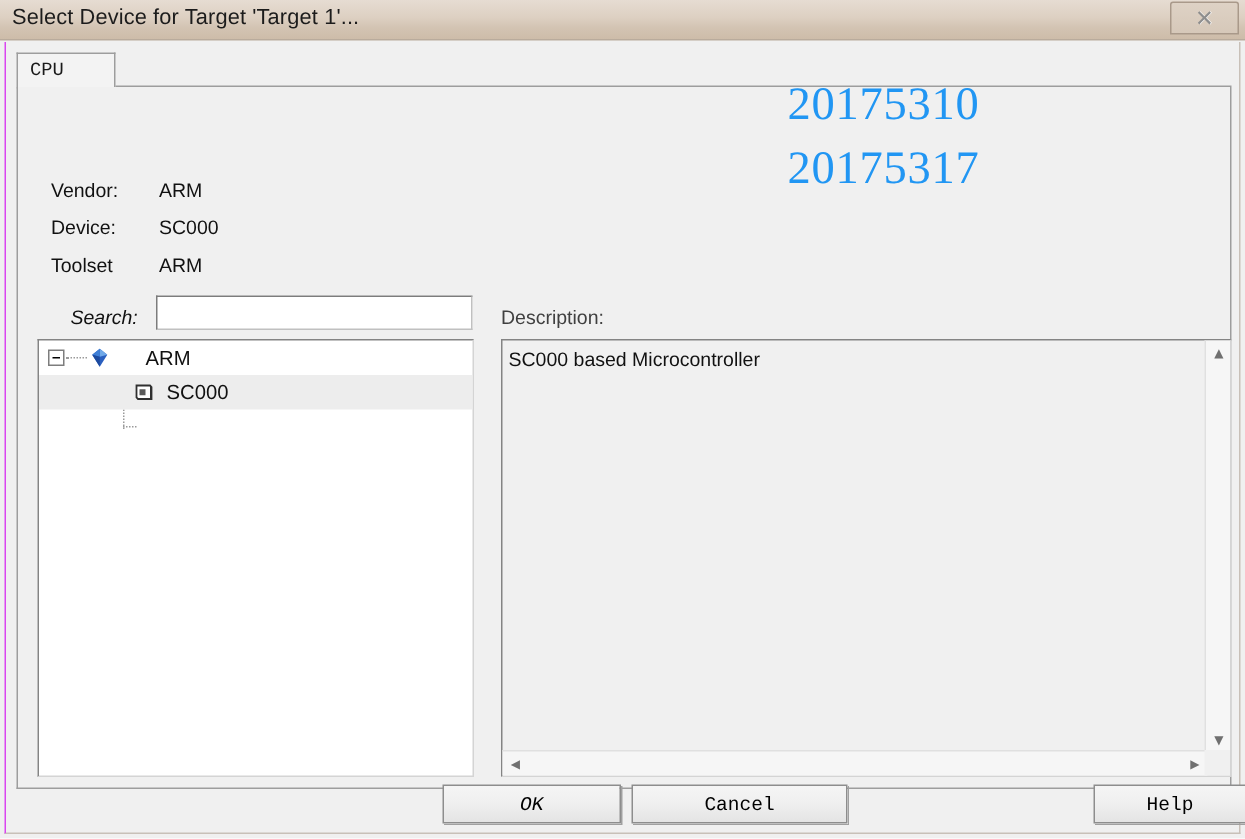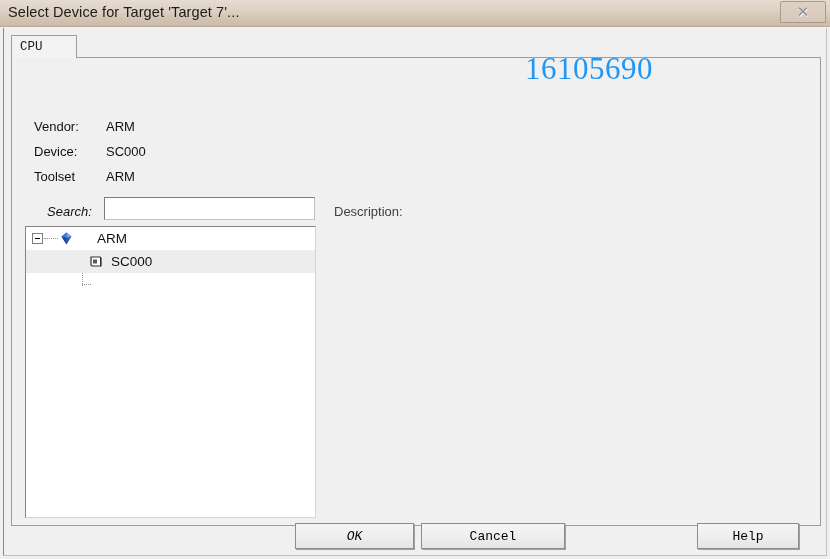--- a/index.html
+++ b/index.html
@@ -284,41 +284,41 @@
     font-family: "Liberation Mono", monospace;
     font-size: 13px;
     color: #000;
     display: flex;
     align-items: center;
     justify-content: center;
     box-shadow: 1px 1px 0 #a0a0a0;
   }
   .btn-ok     { left: 291px; top: 495px; width: 119px; font-style: italic; }
   .btn-cancel { left: 417px; top: 495px; width: 144px; }
-  .btn-help   { left: 693px; top: 495px; width: 102px; }
+  .btn-help   { left: 725px; top: 495px; width: 102px; }
 
   
   .overlay-nums {
     position: absolute;
     left: 525px; top: 48px;
     font-family: "Liberation Serif", serif;
     font-size: 31px;
     color: #2196f3;
     line-height: 1.38;
     letter-spacing: 0.5px;
   }
   .overlay-nums div { white-space: nowrap; }
 </style>
 </head>
 <body>
 
 <div id="root">
 
   <div class="titlebar">
-    <div class="titlebar-text">Select Device for Target 'Target 7'...</div>
+    <div class="titlebar-text">Select Device for Target 'Target 1'...</div>
     <div class="close-btn">
       <span class="close-x">✕</span>
     </div>
   </div>
 
   <div class="dialog">
 
     <div class="tabstrip">
       <div class="tab">CPU</div>
       <div class="tab-rest"></div>
@@ -363,24 +363,40 @@
               <path d="M2 2 H11 L12 3 V11 H3 L2 10 Z" fill="#ffffff" stroke="#303030" stroke-width="1.2"></path>
               <rect x="4" y="4.5" width="4" height="4" fill="#5a5a5a"></rect>
               <line x1="11.5" y1="3" x2="11.5" y2="11" stroke="#303030" stroke-width="1"></line>
             </svg>
           </span>
           <span class="tree-label" style="margin-left:8px">SC000</span>
         </div>
 
       </div>
 
+      <div class="descbox">
+        <div class="desc-text">SC000 based Microcontroller</div>
+
+        <div class="vscroll">
+          <div class="sb-arrow sb-up">▲</div>
+          <div class="sb-arrow sb-down">▼</div>
+        </div>
+
+        <div class="hscroll">
+          <div class="sb-arrow sb-left">◀</div>
+          <div class="sb-arrow sb-right">▶</div>
+        </div>
+
+        <div class="corner-box"></div>
+      </div>
     </div>
 
     <div class="btn btn-ok">OK</div>
     <div class="btn btn-cancel">Cancel</div>
     <div class="btn btn-help">Help</div>
   </div>
 
   <div class="overlay-nums">
-    <div>16105690</div>
+    <div>20175310</div>
+    <div>20175317</div>
   </div>
 
 </div>
 
 </body></html>

